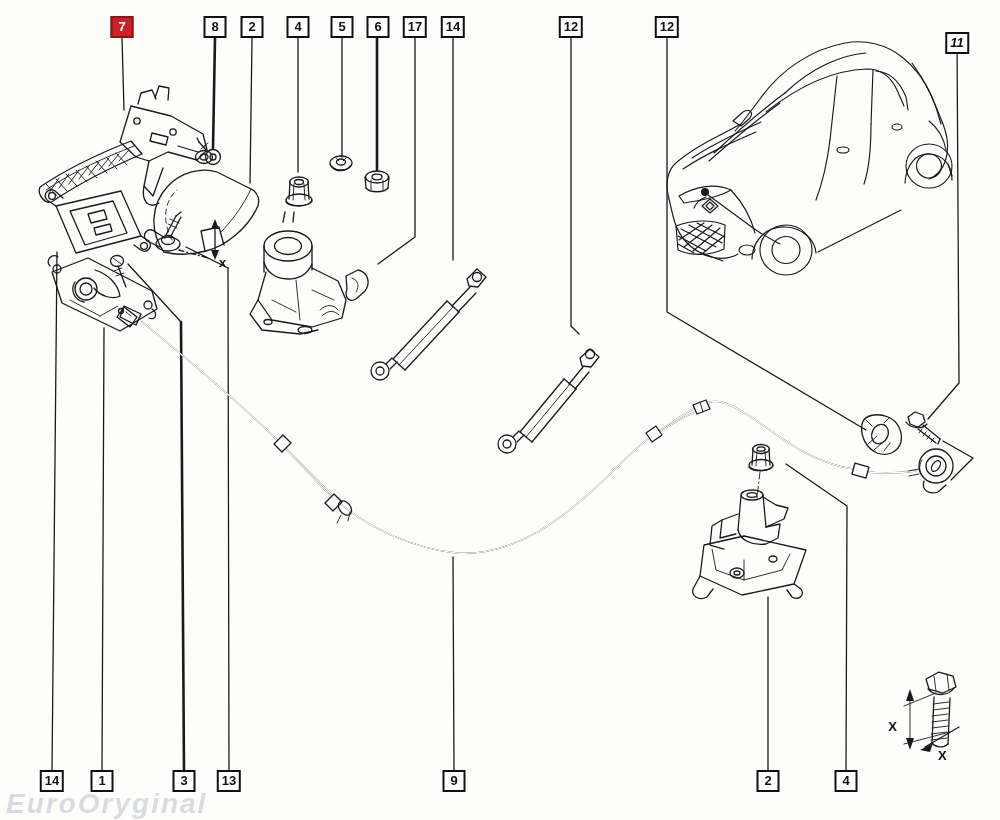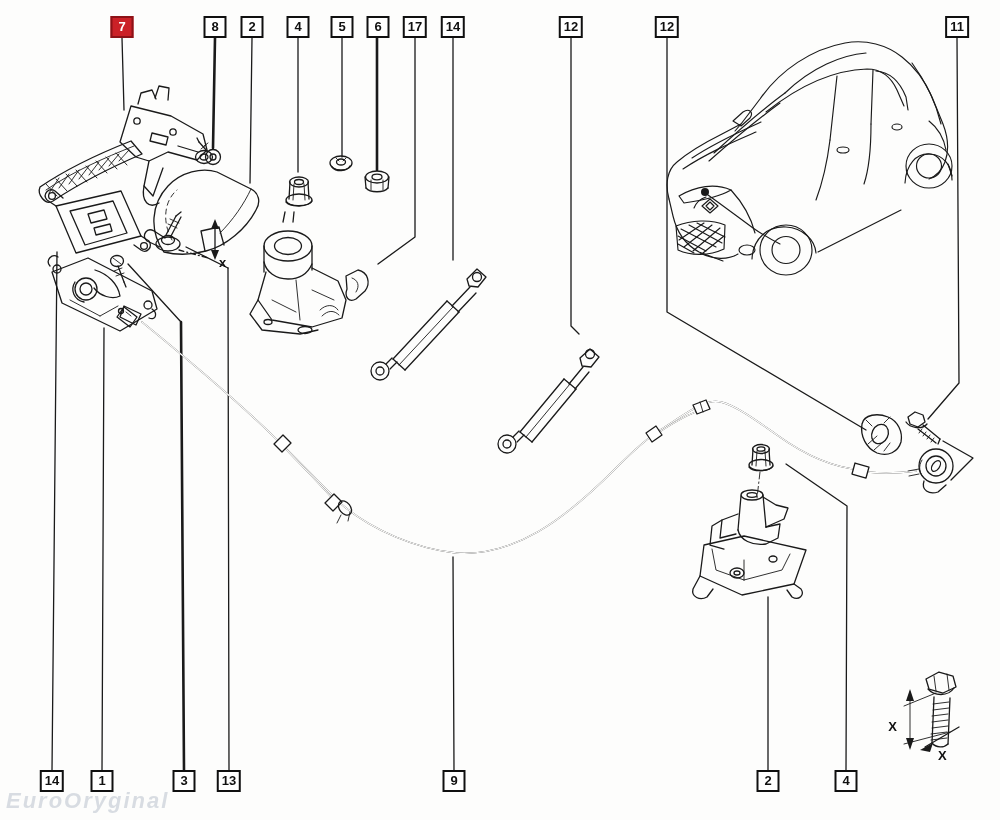--- a/index.html
+++ b/index.html
@@ -12,21 +12,21 @@
   svg .cw{stroke:#fdfdfc}
   svg .f{fill:#1a1a1a;stroke:none}
   svg .fw{fill:#ffffff}
   svg .thin{stroke-width:0.9}
   svg .car-g *{stroke-width:1.15}
   svg text{fill:#111;stroke:none;font:bold 13px "Liberation Sans",sans-serif;}
   .callout{position:absolute;transform:translate(-50%,-50%);min-width:13px;height:16px;
     padding:1px 3px;border:2px solid #101010;background:#ffffff;color:#101010;
     font-weight:bold;font-size:13px;line-height:16px;text-align:center;}
   .callout.hl{background:var(--hl,#cb2127);border-color:#8c1217;color:#ffffff;}
-  .watermark{position:absolute;left:6px;top:788px;font-size:22px;font-weight:bold;
+  .watermark{position:absolute;left:6px;top:788px;font-size:28px;font-weight:bold;
     font-style:italic;color:#b4bdc9;opacity:.5;letter-spacing:2px;filter:blur(.6px);
     pointer-events:none;}
 </style>
 </head>
 <body>
 
 <div class="stage" style="background: rgb(253, 253, 252); --hl: #cb2127;">
 
 <svg width="1000" height="820" viewBox="0 0 1000 820">
 
@@ -332,21 +332,21 @@
       <div class="callout hl" style="left: 122px; top: 27px;">7</div>
       <div class="callout" style="left: 215px; top: 27px;">8</div>
       <div class="callout" style="left: 252px; top: 27px;">2</div>
       <div class="callout" style="left: 298px; top: 27px;">4</div>
       <div class="callout" style="left: 342px; top: 27px;">5</div>
       <div class="callout" style="left: 378px; top: 27px;">6</div>
       <div class="callout" style="left: 415px; top: 27px;">17</div>
       <div class="callout" style="left: 453px; top: 27px;">14</div>
       <div class="callout" style="left: 571px; top: 27px; text-align: right;">12</div>
       <div class="callout" style="left: 667px; top: 27px;">12</div>
-      <div class="callout" style="left: 957px; top: 27px;">11</div>
+      <div class="callout" style="left: 957px; top: 43px; font-style: italic;">11</div>
       <div class="callout" style="left: 52px; top: 781px;">14</div>
       <div class="callout" style="left: 102px; top: 781px;">1</div>
       <div class="callout" style="left: 184px; top: 781px;">3</div>
       <div class="callout" style="left: 229px; top: 781px;">13</div>
       <div class="callout" style="left: 454px; top: 781px;">9</div>
       <div class="callout" style="left: 768px; top: 781px;">2</div>
       <div class="callout" style="left: 846px; top: 781px;">4</div>
     </div>
 
   <div class="watermark">EuroOryginal</div>

